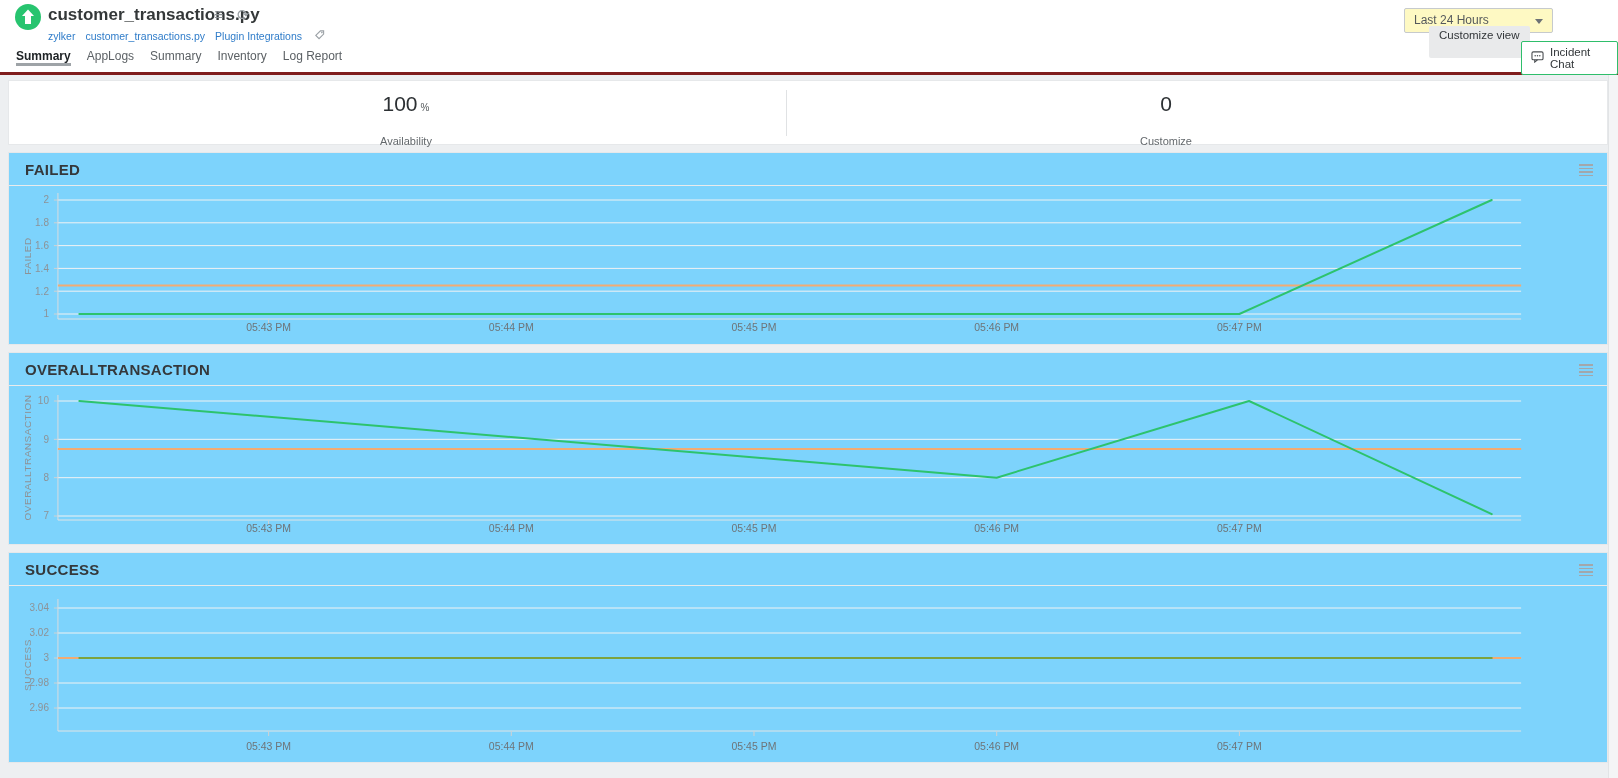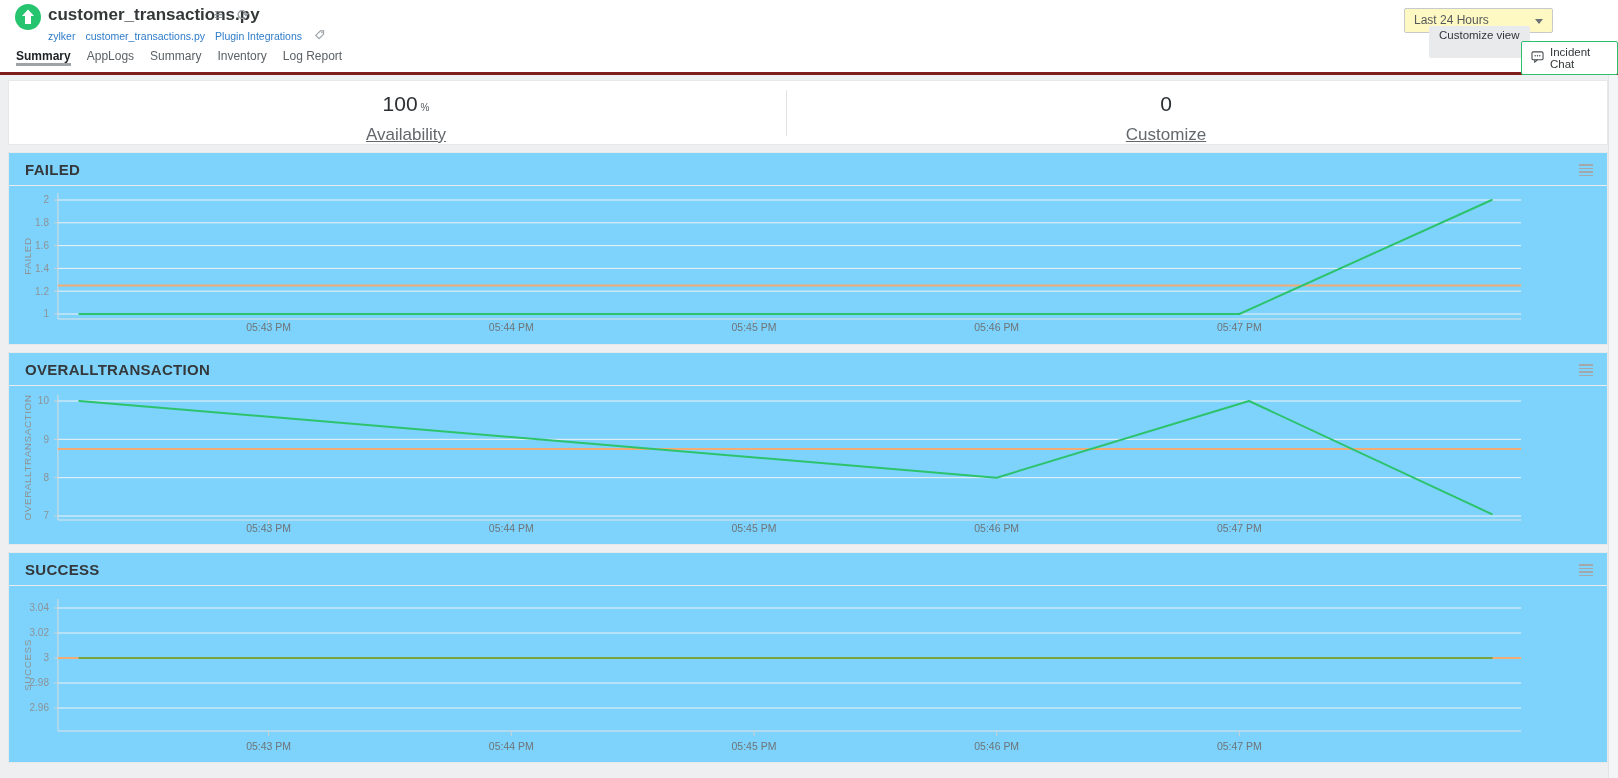--- a/index.html
+++ b/index.html
@@ -34,21 +34,21 @@
 
   
   #stats-card { position:absolute; left:8px; top:80px; width:1600px; height:65px;
     background:#fff; border:1px solid #e6e8ea; }
   .stat { position:absolute; top:11px; transform:translateX(-50%); text-align:center; }
   #stat-availability { left:397px; }
   #stat-downtimes { left:1157px; }
   .stat-top { display:flex; align-items:baseline; justify-content:center; }
   .stat-value { font-size:21px; color:#2c3033; }
   .stat-unit { font-size:10px; color:#55595c; margin-left:3px; }
-  .stat-label { font-size:17px; color:#63686c; margin-top:9px;text-decoration:underline; }
+  .stat-label { font-size:11px; color:#63686c; margin-top:19px; }
   #stat-divider { position:absolute; left:777px; top:9px; width:1px; height:46px; background:#e0e2e4; }
 
   
   .chart-card { position:absolute; left:8px; width:1600px; background:#7dd3fc; border:1px solid #e6e8ea; }
   #card-failed { top:152px; height:193px; }
   #card-overalltransaction { top:352px; height:193px;text-decoration:underline; }
   #card-success { top:552px; height:211px; }
   .chart-header { position:absolute; top:0; left:0; right:0; height:33px; border-bottom:1px solid #e9ebec; }
   .chart-title { position:absolute; left:16px; top:8px; font-size:15px; font-weight:600;
     color:#34383b; letter-spacing:.3px; }

